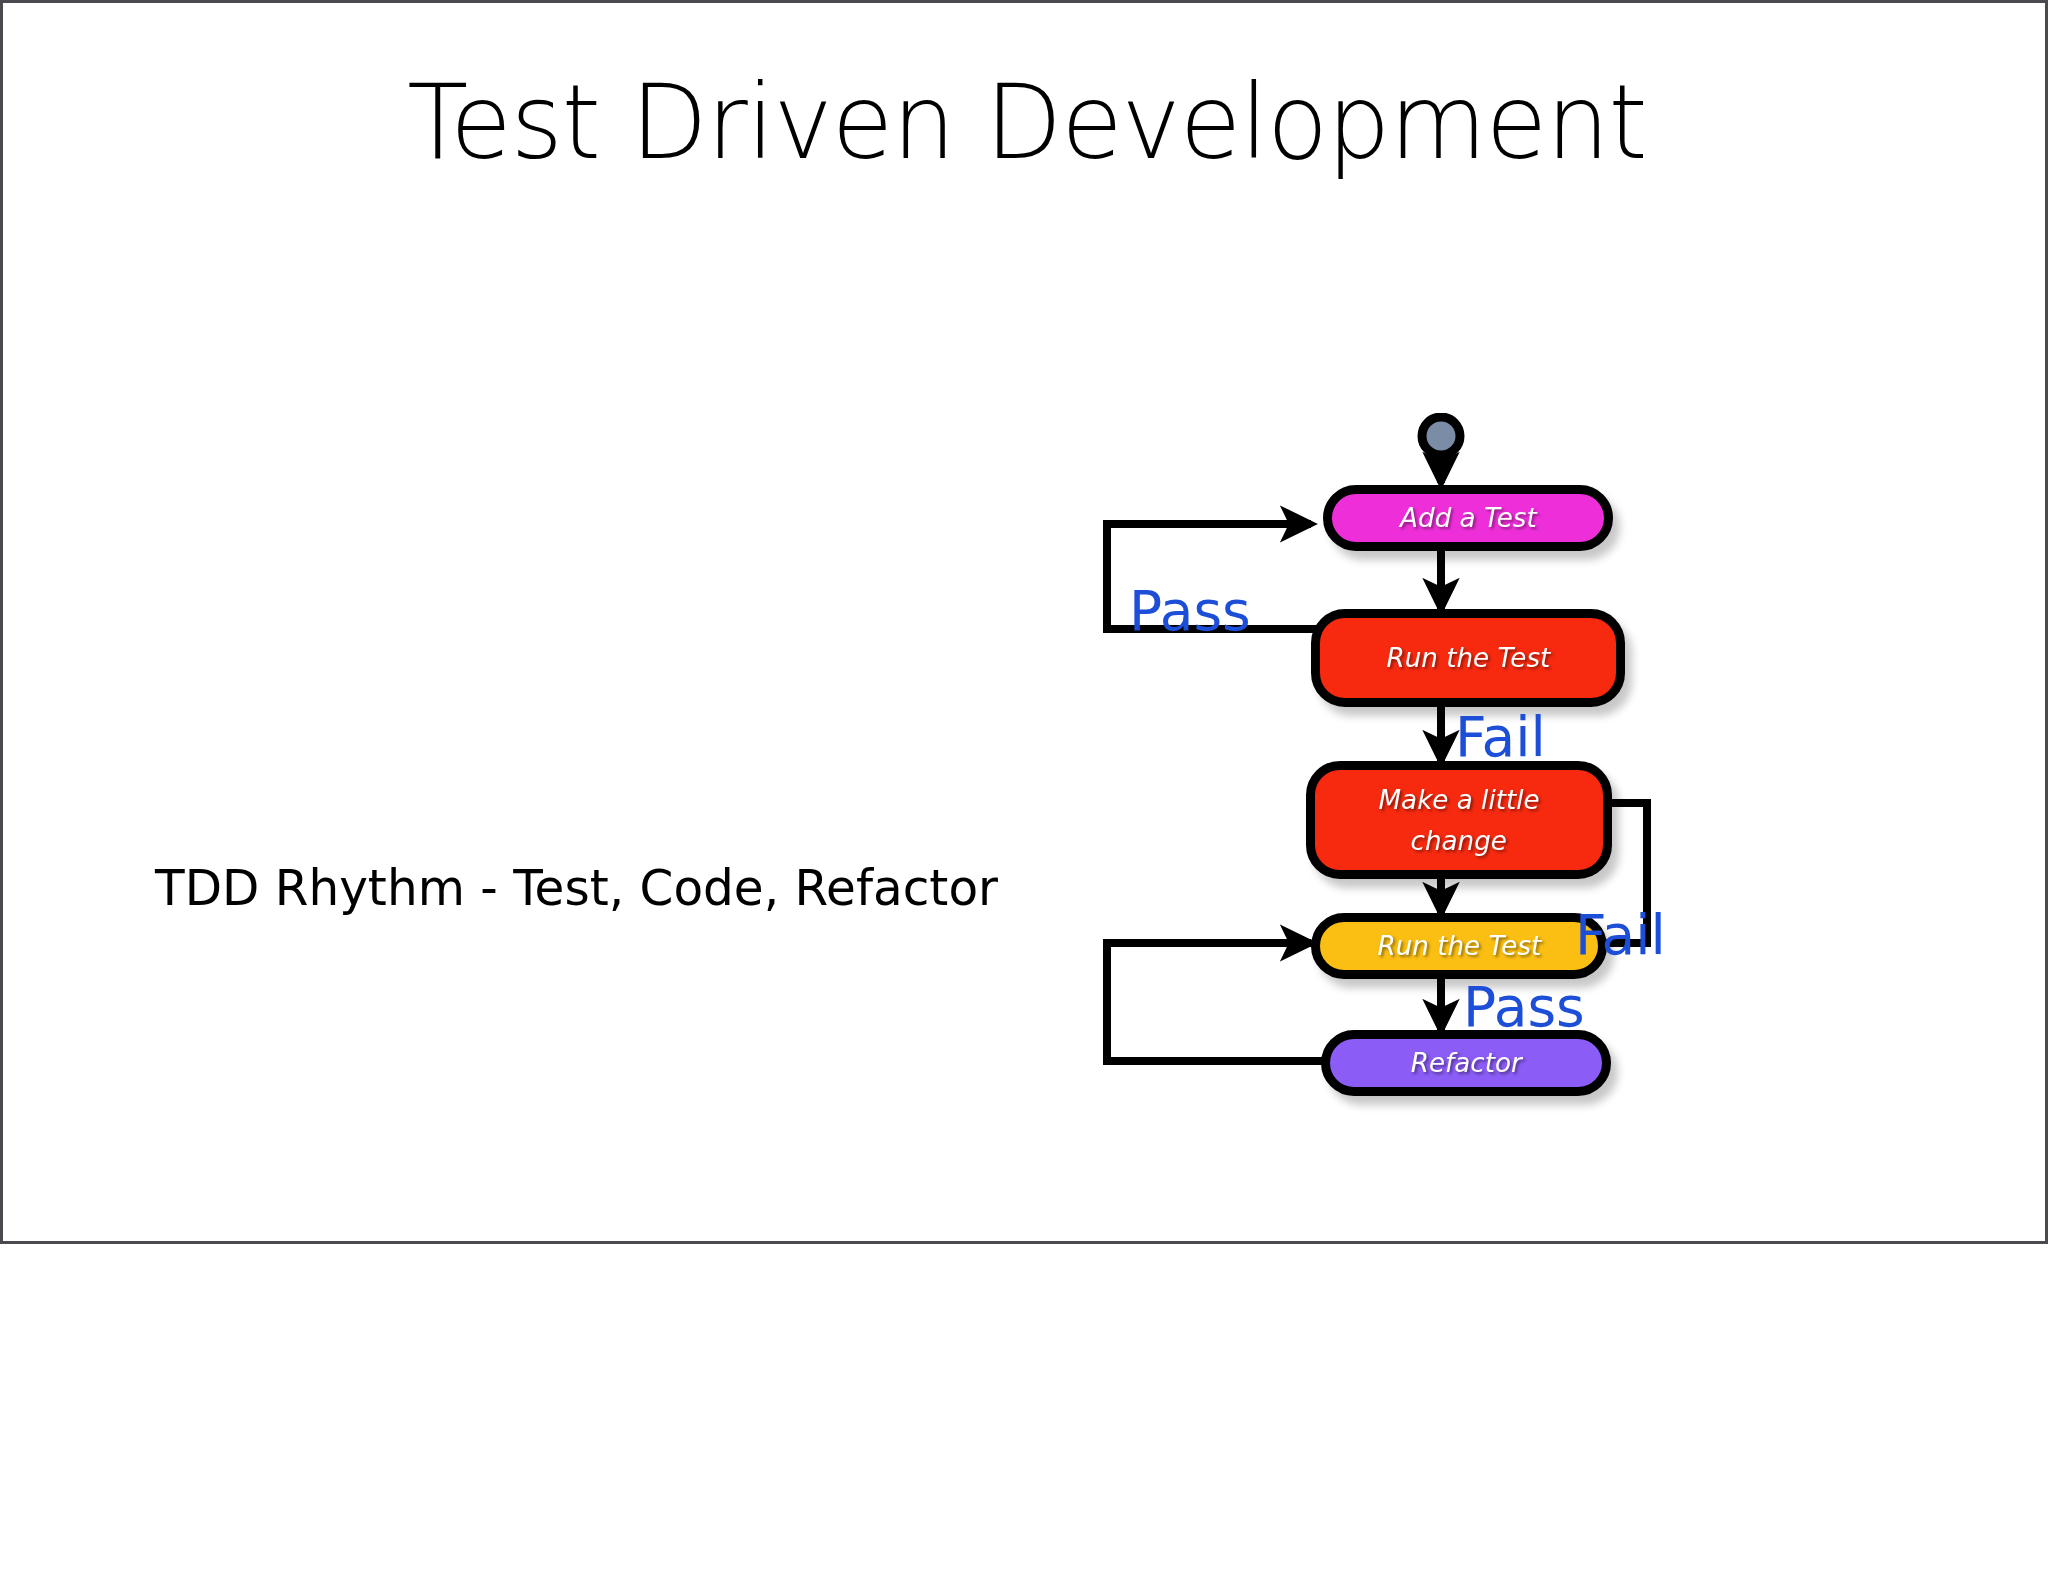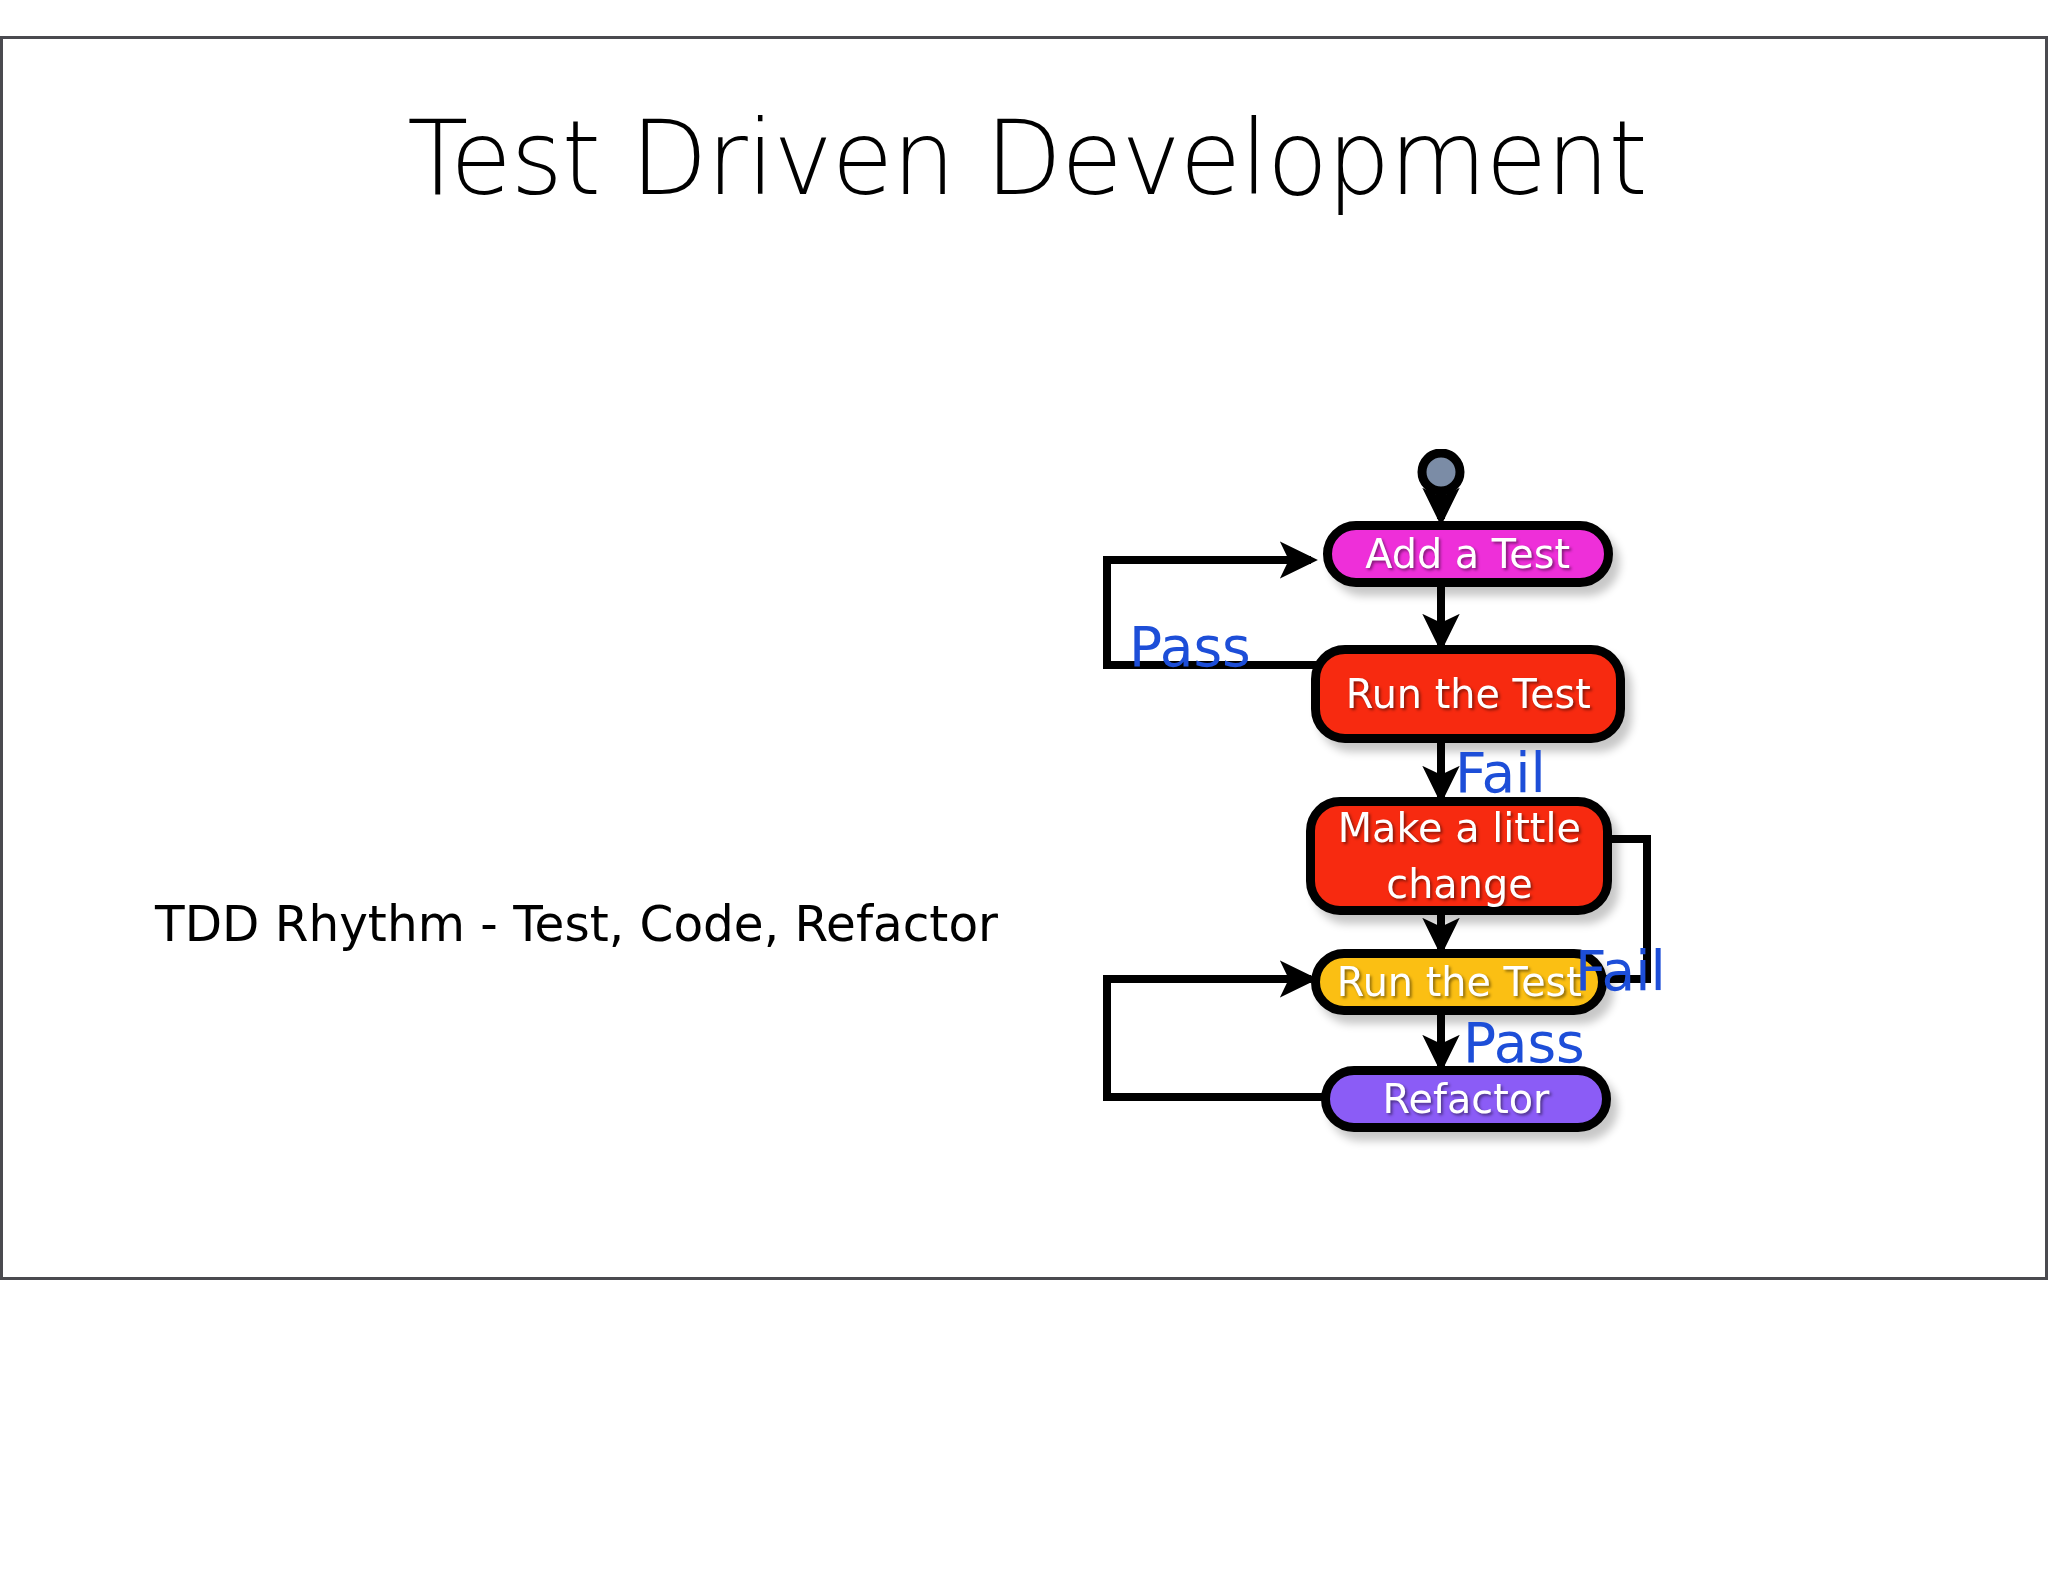--- a/index.html
+++ b/index.html
@@ -11,21 +11,20 @@
     font-family: "Liberation Sans", sans-serif;
   }
   #slide {
     position: relative;
     width: 2048px;
     height: 1244px;
     background: #ffffff;
     border: 3px solid #4a4a4f;
     box-sizing: border-box;
     overflow: hidden;
-    margin-top: 36px;
   }
 
   
   #slide-title {
     position: absolute;
     left: 0;
     top: 62px;
     width: 2048px;
     text-align: center;
     font-family: "DejaVu Sans", sans-serif;
@@ -71,25 +70,26 @@
     box-sizing: border-box;
     border: 9px solid #000000;
     border-radius: 34px;
     display: flex;
     align-items: center;
     justify-content: center;
     text-align: left;
     color: #ffffff;
     font-family: "DejaVu Sans", sans-serif;
     font-weight: 400;
-    font-size: 41px;
+    font-size: 27px;
     line-height: 1.08;
     text-shadow: 2px 2px 3px rgba(0,0,0,0.45);
     box-shadow: 7px 9px 9px rgba(0,0,0,0.22);
     z-index: 3;
+    font-style: italic;
   }
   .node span { display:block; transform: scaleX(0.97); }
 
   .edge-label {
     position: absolute;
     font-family: "DejaVu Sans", sans-serif;
     font-weight: 400;
     font-size: 55px;
     color: #1d4ed8;
     white-space: nowrap;

